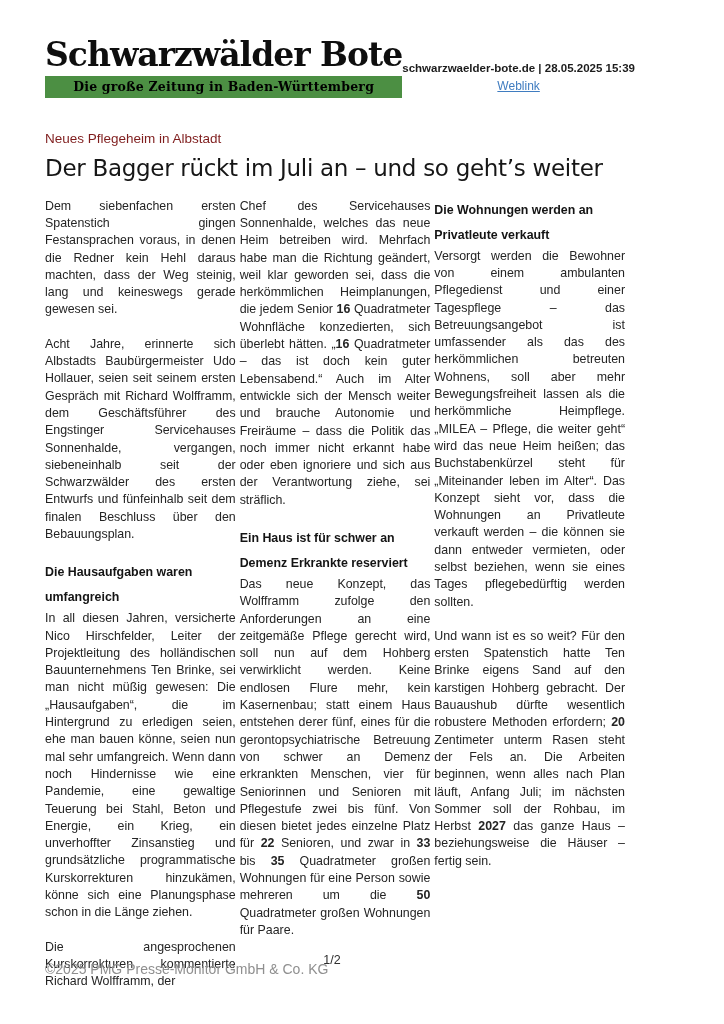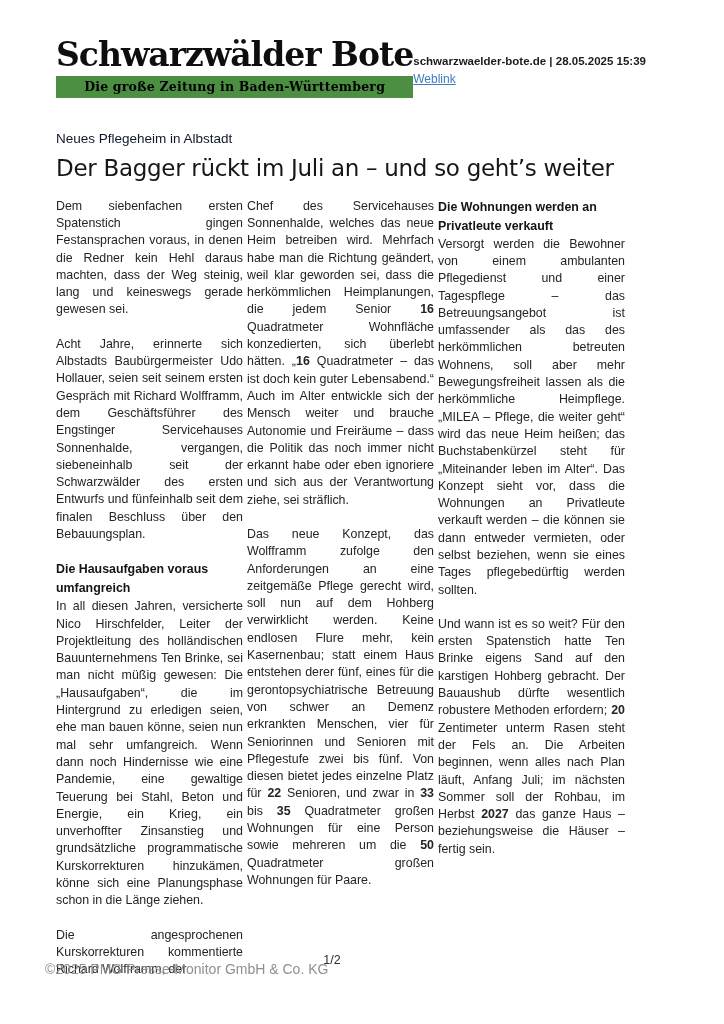--- a/index.html
+++ b/index.html
@@ -8,21 +8,20 @@
   }
   html,body{margin:0;padding:0;background:#ffffff;}
   .page{
     position:relative;
     width:664px;height:1024px;
     background:#ffffff;
     font-family:"Liberation Sans",sans-serif;
     color:#1d1d1d;
     overflow:hidden;
     box-sizing:border-box;
-    padding-left:11px;
   }
   
   .masthead{
     display:flex;justify-content:space-between;align-items:flex-start;
     padding:38px 39px 0 45px;
   }
   .brand{display:inline-block;}
   .logo-text{
     font-family:"DejaVu Serif",serif;
     font-weight:700;
@@ -36,30 +35,30 @@
     margin-top:3px;
     background:var(--green);
     color:#000000;
     font-family:"DejaVu Serif",serif;
     font-weight:700;
     font-size:12.5px;
     letter-spacing:0.2px;
     text-align:center;
     padding:3px 6px 4px;
   }
-  .source{text-align:left;margin-top:17px;}
+  .source{text-align:center;margin-top:24px;}
   .source-line{font-weight:700;font-size:11.5px;color:#1c1c1c;white-space:nowrap;}
   .weblink{
     display:inline-block;margin-top:5px;
     color:var(--blue);font-size:12px;
     text-decoration:underline;cursor:pointer;
   }
   
   .article{padding:0 39px 0 45px;}
-  .kicker{margin-top:33px;font-size:13.5px;color:#0f172a;}
+  .kicker{margin-top:33px;font-size:13.5px;color:#7f1d1d;}
   .headline{
     margin:9px 0 0;
     font-family:"DejaVu Sans",sans-serif;
     font-weight:400;
     font-size:23px;
     letter-spacing:-0.3px;
     color:#161616;
     white-space:nowrap;
   }
   .subhead{
@@ -72,21 +71,21 @@
   .col{
     flex:1 1 0;min-width:0;
     font-size:12.4px;line-height:17.3px;
     text-align:justify;
     color:#242424;
     hyphens:auto;-webkit-hyphens:auto;
   }
   .col p{margin:0 0 17px;}
   .col h3{
     margin:0;
-    font-size:12.4px;line-height:19px;font-weight:700;
+    font-size:12.4px;line-height:25px;font-weight:700;
     color:#141414;text-align:left;
   }
   .ilink{color:inherit;cursor:pointer;}
   .col b{font-weight:700;}
   
   .pagefoot{position:absolute;left:0;right:0;top:953px;height:20px;}
   .copyright{position:absolute;left:45px;top:8px;font-size:14px;color:#8f8f8f;}
   .pagenum{position:absolute;left:0;right:0;top:0;text-align:center;font-size:12.5px;color:#2e2e2e;}
 </style>
 </head>
@@ -106,26 +105,27 @@
   </header>
 
   <main class="article">
     <div class="kicker">Neues Pflegeheim in Albstadt</div>
     <h1 class="headline">Der Bagger rückt im Juli an – und so geht’s weiter</h1>
 
     <div class="columns">
       <div class="col">
           <p>Dem siebenfachen ersten Spatenstich gingen Festansprachen voraus, in denen die Redner kein Hehl daraus machten, dass der Weg steinig, lang und keineswegs gerade gewesen sei.</p>
           <p>Acht Jahre, erinnerte sich <a class="ilink">Albstadt</a>s Baubürgermeister Udo Hollauer, seien seit seinem ersten Gespräch mit Richard Wolfframm, dem Geschäftsführer des Engstinger Servicehauses Sonnenhalde, vergangen, siebeneinhalb seit der <a class="ilink">Schwarzwälder des ersten Entwurfs</a> und fünfeinhalb seit dem finalen Beschluss über den Bebauungsplan.</p>
-          <h3>Die Hausaufgaben voraus umfangreich</h3>
+          <h3>Die Hausaufgaben waren umfangreich</h3>
           <p>In all diesen Jahren, versicherte Nico Hirschfelder, Leiter der Projektleitung des holländischen Bauunternehmens Ten Brinke, sei man nicht müßig gewesen: Die „Hausaufgaben“, die im Hintergrund zu erledigen seien, ehe man bauen könne, seien nun mal sehr umfangreich. Wenn dann noch Hindernisse wie eine Pandemie, eine gewaltige Teuerung bei Stahl, Beton und Energie, ein Krieg, ein unverhoffter Zinsanstieg und grundsätzliche <a class="ilink">programmatische Kurskorrekturen</a> hinzukämen, könne sich eine Planungsphase schon in die Länge ziehen.</p>
           <p>Die angesprochenen <a class="ilink">Kurskorrekturen</a> kommentierte Richard Wolfframm, der</p>
         </div>
       <div class="col">
           <p>Chef des Servicehauses Sonnenhalde, welches das neue Heim betreiben wird. Mehrfach habe man die Richtung geändert, weil klar geworden sei, dass die herkömmlichen Heimplanungen, die jedem Senior <b>16</b> Quadratmeter Wohnfläche konzedierten, sich überlebt hätten. „<b>16</b> Quadratmeter – das ist doch kein guter Lebensabend.“ Auch im Alter entwickle sich der Mensch weiter und brauche Autonomie und Freiräume – dass die Politik das noch immer nicht erkannt habe oder eben ignoriere und sich aus der Verantwortung ziehe, sei sträflich.</p>
+          <h3>Ein Haus ist für schwer an Demenz Erkrankte reserviert</h3>
           <p>Das neue Konzept, das Wolfframm zufolge den Anforderungen an eine zeitgemäße Pflege gerecht wird, soll nun auf dem <a class="ilink">Hohberg</a> verwirklicht werden. Keine endlosen Flure mehr, kein Kasernenbau; statt einem Haus entstehen derer fünf, eines für die gerontopsychiatrische Betreuung von schwer an Demenz erkrankten Menschen, vier für Seniorinnen und <a class="ilink">Senioren</a> mit Pflegestufe zwei bis fünf. Von diesen bietet jedes einzelne Platz für <b>22</b> Senioren, und zwar in <b>33</b> bis <b>35</b> Quadratmeter großen Wohnungen für eine Person sowie mehreren um die <b>50</b> Quadratmeter großen Wohnungen für Paare.</p>
         </div>
       <div class="col">
           <h3>Die Wohnungen werden an Privatleute verkauft</h3>
           <p>Versorgt werden die Bewohner von einem ambulanten Pflegedienst und einer Tagespflege – das Betreuungsangebot ist umfassender als das des herkömmlichen betreuten Wohnens, soll aber mehr Bewegungsfreiheit lassen als die herkömmliche Heimpflege. „MILEA – Pflege, die weiter geht“ wird das neue Heim heißen; das Buchstabenkürzel steht für „Miteinander leben im Alter“. Das Konzept sieht vor, dass die Wohnungen an Privatleute verkauft werden – die können sie dann entweder vermieten, oder selbst beziehen, wenn sie eines Tages pflegebedürftig werden sollten.</p>
           <p>Und wann ist es so weit? Für den ersten Spatenstich hatte Ten Brinke eigens Sand auf den karstigen Hohberg gebracht. Der Bauaushub dürfte wesentlich robustere Methoden erfordern; <b>20</b> Zentimeter unterm Rasen steht der Fels an. Die Arbeiten beginnen, wenn alles nach Plan läuft, Anfang Juli; im nächsten Sommer soll der Rohbau, im Herbst <b>2027</b> das ganze Haus – beziehungsweise die Häuser – fertig sein.</p>
         </div>
     </div>
   </main>
 

